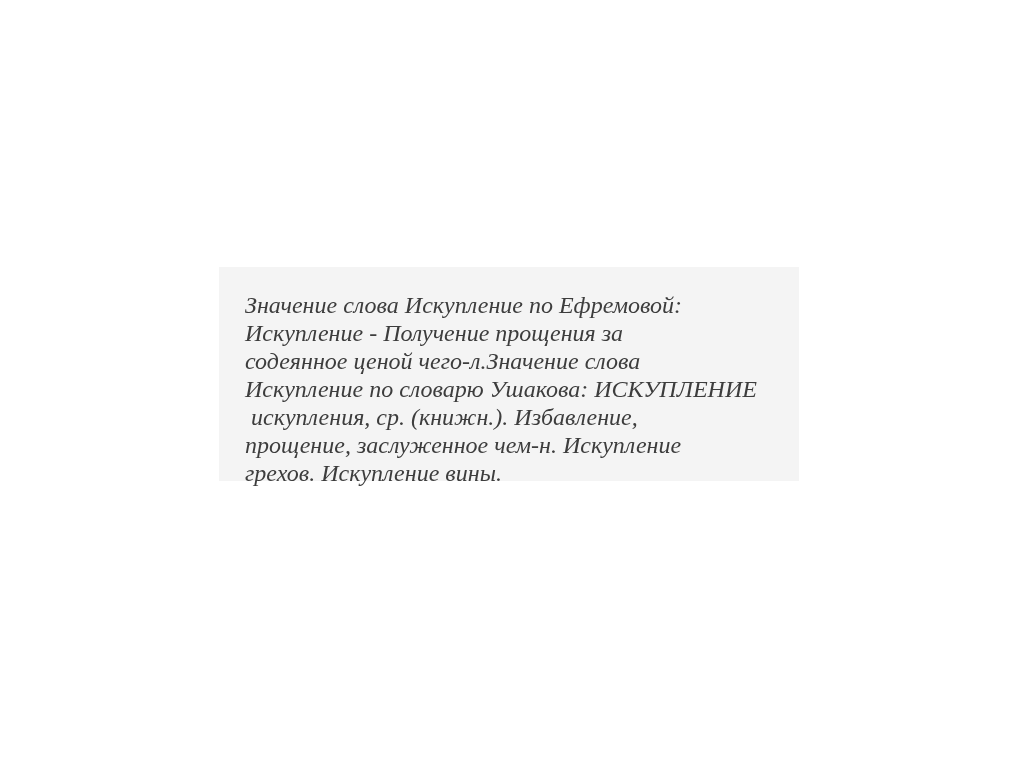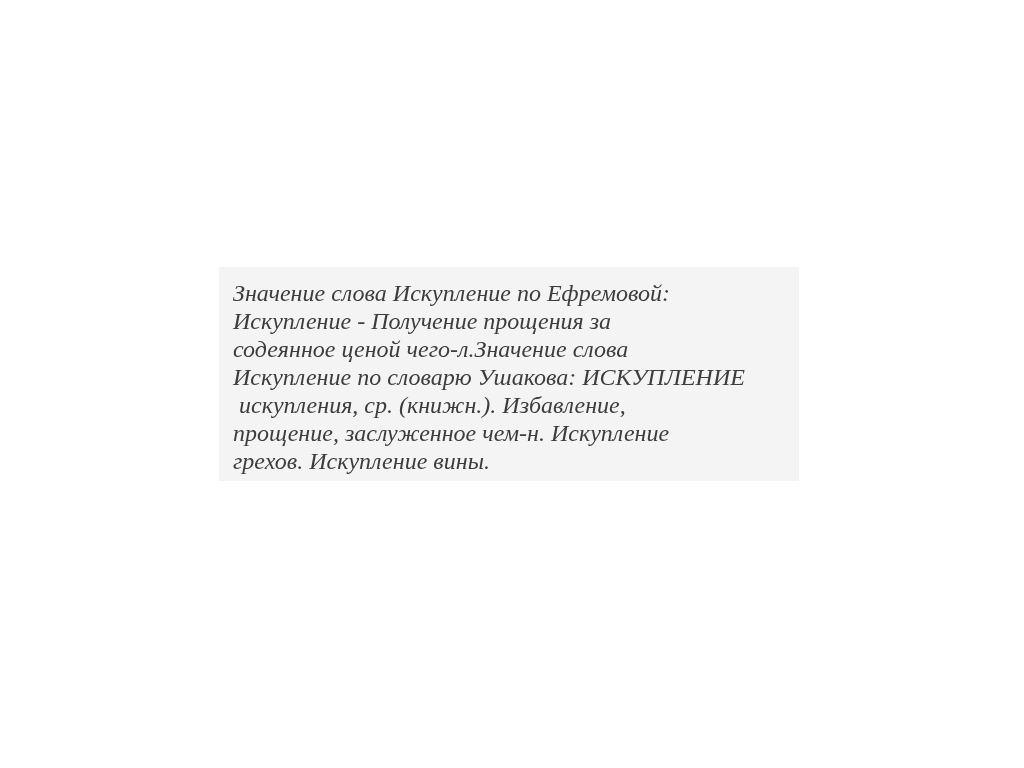--- a/index.html
+++ b/index.html
@@ -18,21 +18,21 @@
     position: absolute;
     left: 219px;
     top: 267px;
     width: 580px;
     height: 214px;
     background: #f4f4f4;
     box-sizing: border-box;
     padding: 8px 10px 9px 10px;
   }
   .definition-text {
-    margin: 4px;
+    margin: 16px;
     font-style: italic;
     font-size: 24px;
     line-height: 28px;
     color: #3d3d3d;
     white-space: pre-wrap;
     letter-spacing: 0px;
   }
 </style>
 </head>
 <body>

